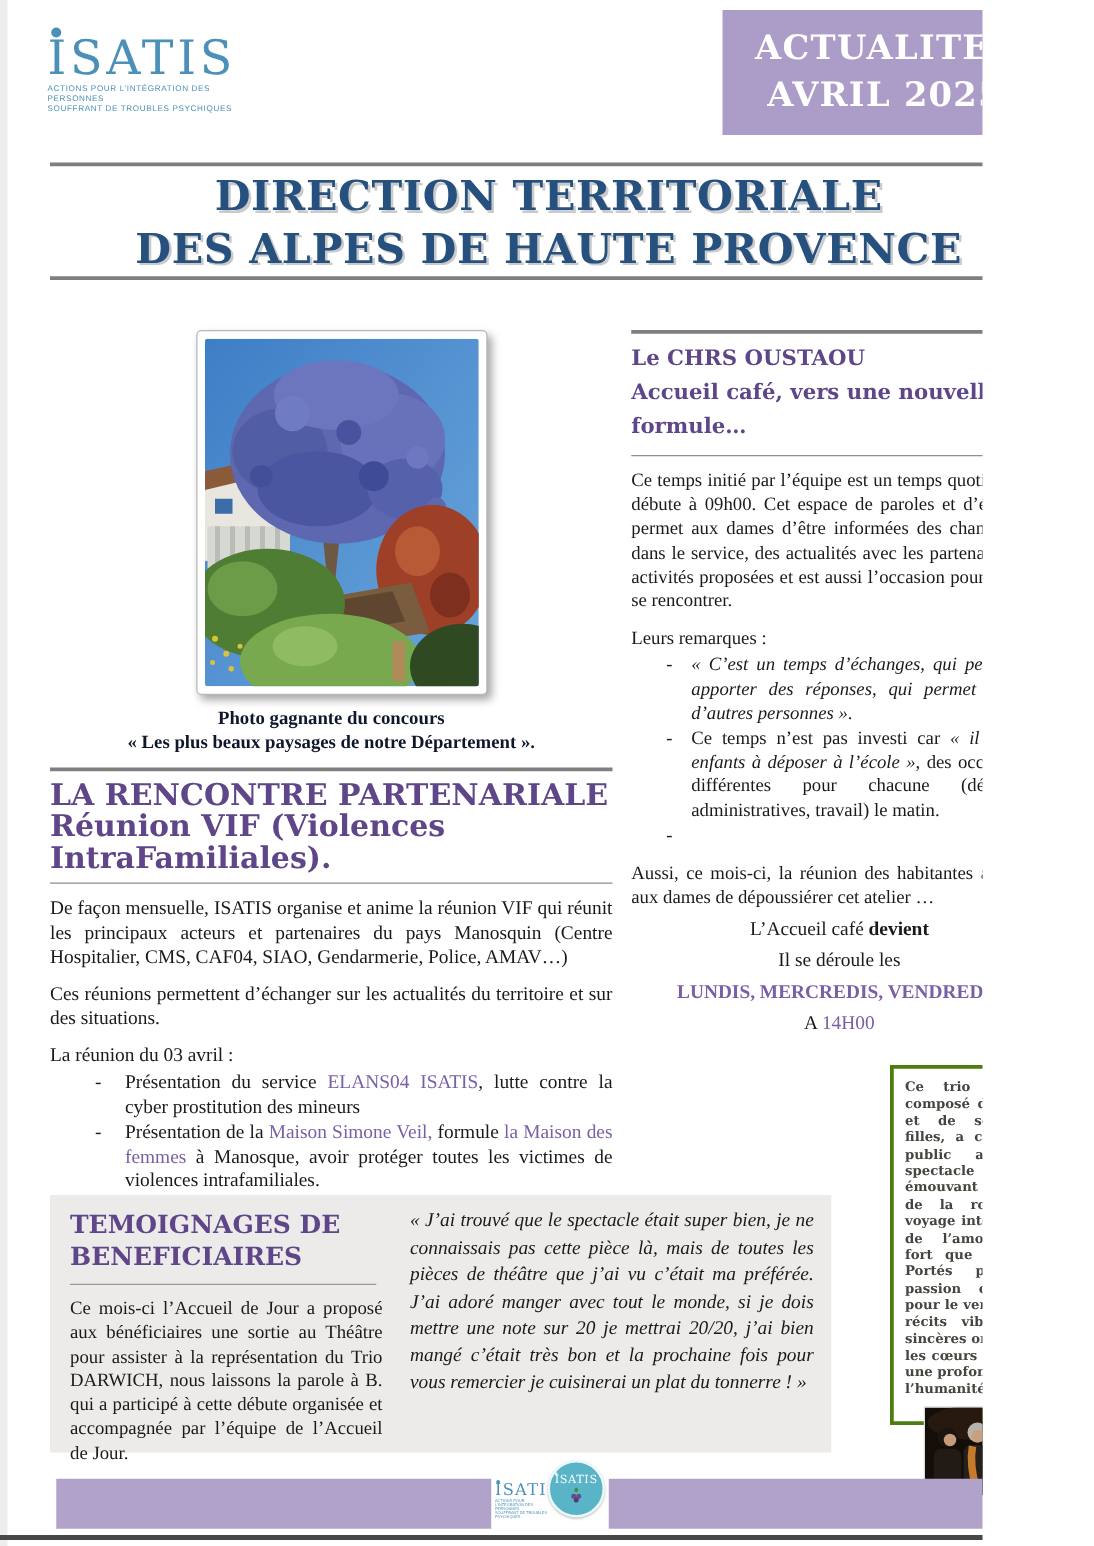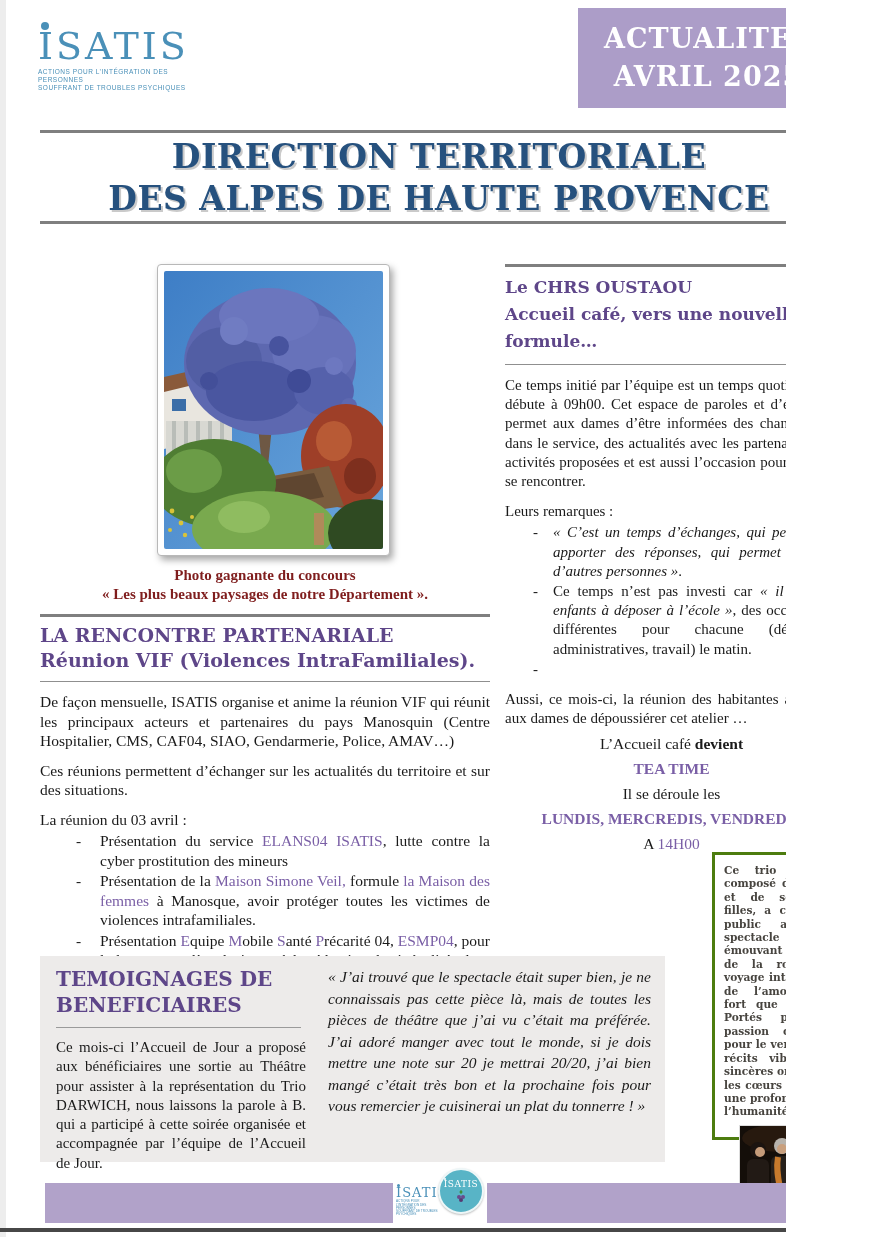--- a/index.html
+++ b/index.html
@@ -27,29 +27,29 @@
   .masthead{position:absolute;left:40px;top:136px;width:798px;text-align:center;
             font-family:"DejaVu Serif",serif;font-weight:700;font-size:33px;line-height:42px;
             color:#26517e;text-shadow:2px 2px 0 rgba(158,158,158,.55);letter-spacing:.5px;}
 
   
   .photo-frame{position:absolute;left:157px;top:264px;width:219px;height:278px;background:#fff;
                border:1px solid #b8b8b8;border-radius:4px;padding:6px;
                box-shadow:3px 4px 7px rgba(0,0,0,.35);}
   .photo-frame svg{display:block;border-radius:2px;}
   .caption{position:absolute;left:40px;top:566px;width:450px;text-align:center;font-weight:700;
-           font-size:15px;line-height:19px;color:#7f1d1d;}
+           font-size:15px;line-height:19px;color:#0f172a;}
 
   
   .col{position:absolute;}
   .hr3{height:3px;background:#7f7f7f;}
   .hr1{height:1px;background:#8f8f8f;}
   .h-purple{font-family:"DejaVu Serif",serif;font-weight:700;color:#5e4689;}
   .left-flow{left:40px;top:614px;width:450px;}
-  .left-flow .h-purple{font-size:19px;line-height:25px;margin:6px 0 8px 0;}
+  .left-flow .h-purple{font-size:24px;line-height:25px;margin:6px 0 8px 0;}
   .left-flow p{margin:10px 0 0 0;font-size:15.5px;line-height:19.5px;text-align:justify;}
   .list{margin-top:2px;}
   .li{display:flex;margin-top:1px;font-size:15.5px;line-height:19.5px;}
   .li .dash{flex:0 0 24px;padding-left:36px;box-sizing:content-box;}
   .li .li-body{flex:1;text-align:justify;}
   .s-accent{color:#7a5fa6;font-weight:400;}
   .s-italic{font-style:italic;}
   .s-bold{font-weight:700;}
 
   
@@ -236,21 +236,20 @@
           <span class="dash">-</span>
           <span class="li-body"><span>Ce temps n’est pas investi car </span><span class="s-italic">« il y a les enfants à déposer à l’école »</span><span>, des occupations différentes pour chacune (démarches administratives, travail) le matin.</span></span>
         </div>
         <div class="li">
           <span class="dash">-</span>
         </div>
       </div>
     <p>Aussi, ce mois-ci, la réunion des habitantes a permis aux dames de dépoussiérer cet atelier …</p>
     <div class="announce">
       <div><span>L’Accueil café </span><span class="s-bold">devient</span></div>
-      <div class="accent-line">TEA TIME</div>
       <div>Il se déroule les</div>
       <div class="accent-line">LUNDIS, MERCREDIS, VENDREDIS</div>
       <div><span>A </span><span class="s-accent">14H00</span></div>
     </div>
   </div>
 
   <div class="trio-box">
     <p>Ce trio familial, composé d’un père et de ses deux filles, a captivé le public avec un spectacle émouvant autour de la route, du voyage intérieur, et de l’amour plus fort que la mort. Portés par une passion commune pour le verbe, leurs récits vibrants et sincères ont touché les cœurs et éveillé une profonde foi en l’humanité.</p>
     <svg class="trio-photo" width="85" height="70" viewBox="0 0 85 70">
       <rect width="85" height="70" fill="#140e09"></rect>
@@ -272,21 +271,21 @@
     </svg>
   </div>
 
   <div class="panel">
     <div class="panel-left">
       <div class="h-purple">
         <div>TEMOIGNAGES DE</div>
         <div>BENEFICIAIRES</div>
       </div>
       <div class="underline"></div>
-      <p>Ce mois-ci l’Accueil de Jour a proposé aux bénéficiaires une sortie au Théâtre pour assister à la représentation du Trio DARWICH, nous laissons la parole à B. qui a participé à cette soirée organisée et accompagnée par l’équipe de l’Accueil de Jour.</p>
+      <p>Ce mois-ci l’Accueil de Jour a proposé aux bénéficiaires une sortie au Théâtre pour assister à la représentation du Trio DARWICH, nous laissons la parole à B. qui a participé à cette débute organisée et accompagnée par l’équipe de l’Accueil de Jour.</p>
     </div>
     <div class="panel-right">
       <p>« J’ai trouvé que le spectacle était super bien, je ne connaissais pas cette pièce là, mais de toutes les pièces de théâtre que j’ai vu c’était ma préférée. J’ai adoré manger avec tout le monde, si je dois mettre une note sur 20 je mettrai 20/20, j’ai bien mangé c’était très bon et la prochaine fois pour vous remercier je cuisinerai un plat du tonnerre ! »</p>
     </div>
   </div>
 
   <div class="fbar l"></div>
   <div class="fbar r"></div>
   <div class="f-logo">
     <div class="f-word">

